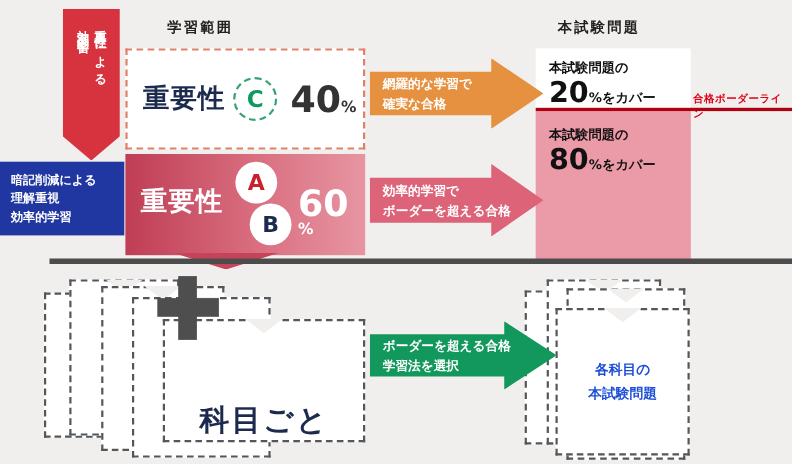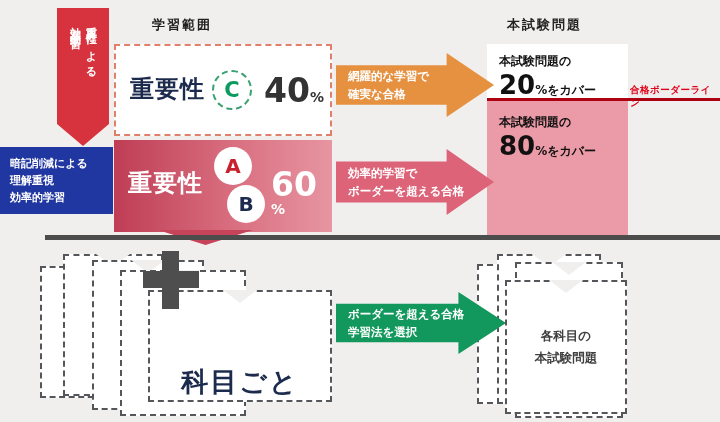--- a/index.html
+++ b/index.html
@@ -77,21 +77,21 @@
   .s4{left:120px;top:270px;width:126px;height:146px;}
   .s-front-left{left:148px;top:290px;width:184px;height:112px;z-index:5;
     display:flex;align-items:flex-end;justify-content:center;}
   .subject-text{font-size:27px;font-weight:bold;color:#1c2b4d;letter-spacing:2px;}
 
   .r1{left:477px;top:264px;width:96px;height:140px;}
   .r2{left:497px;top:254px;width:104px;height:150px;}
   .r3{left:515px;top:262px;width:108px;height:156px;}
   .r-front{left:505px;top:280px;width:122px;height:134px;z-index:5;
     display:flex;flex-direction:column;align-items:center;justify-content:center;gap:2px;}
-  .r-front span{font-size:12.5px;font-weight:bold;color:#404040;line-height:1.6;}
+  .r-front span{font-size:12.5px;font-weight:bold;color:#1d4ed8;line-height:1.6;}
 
   
   .plus{position:absolute;left:143px;top:251px;width:56px;height:58px;z-index:6;}
   .plus .h{position:absolute;left:0;top:20px;width:56px;height:17px;background:#4e4e4e;}
   .plus .v{position:absolute;left:19px;top:0;width:17px;height:58px;background:#4e4e4e;}
 </style>
 </head>
 <body>
 
 <div class="canvas">

